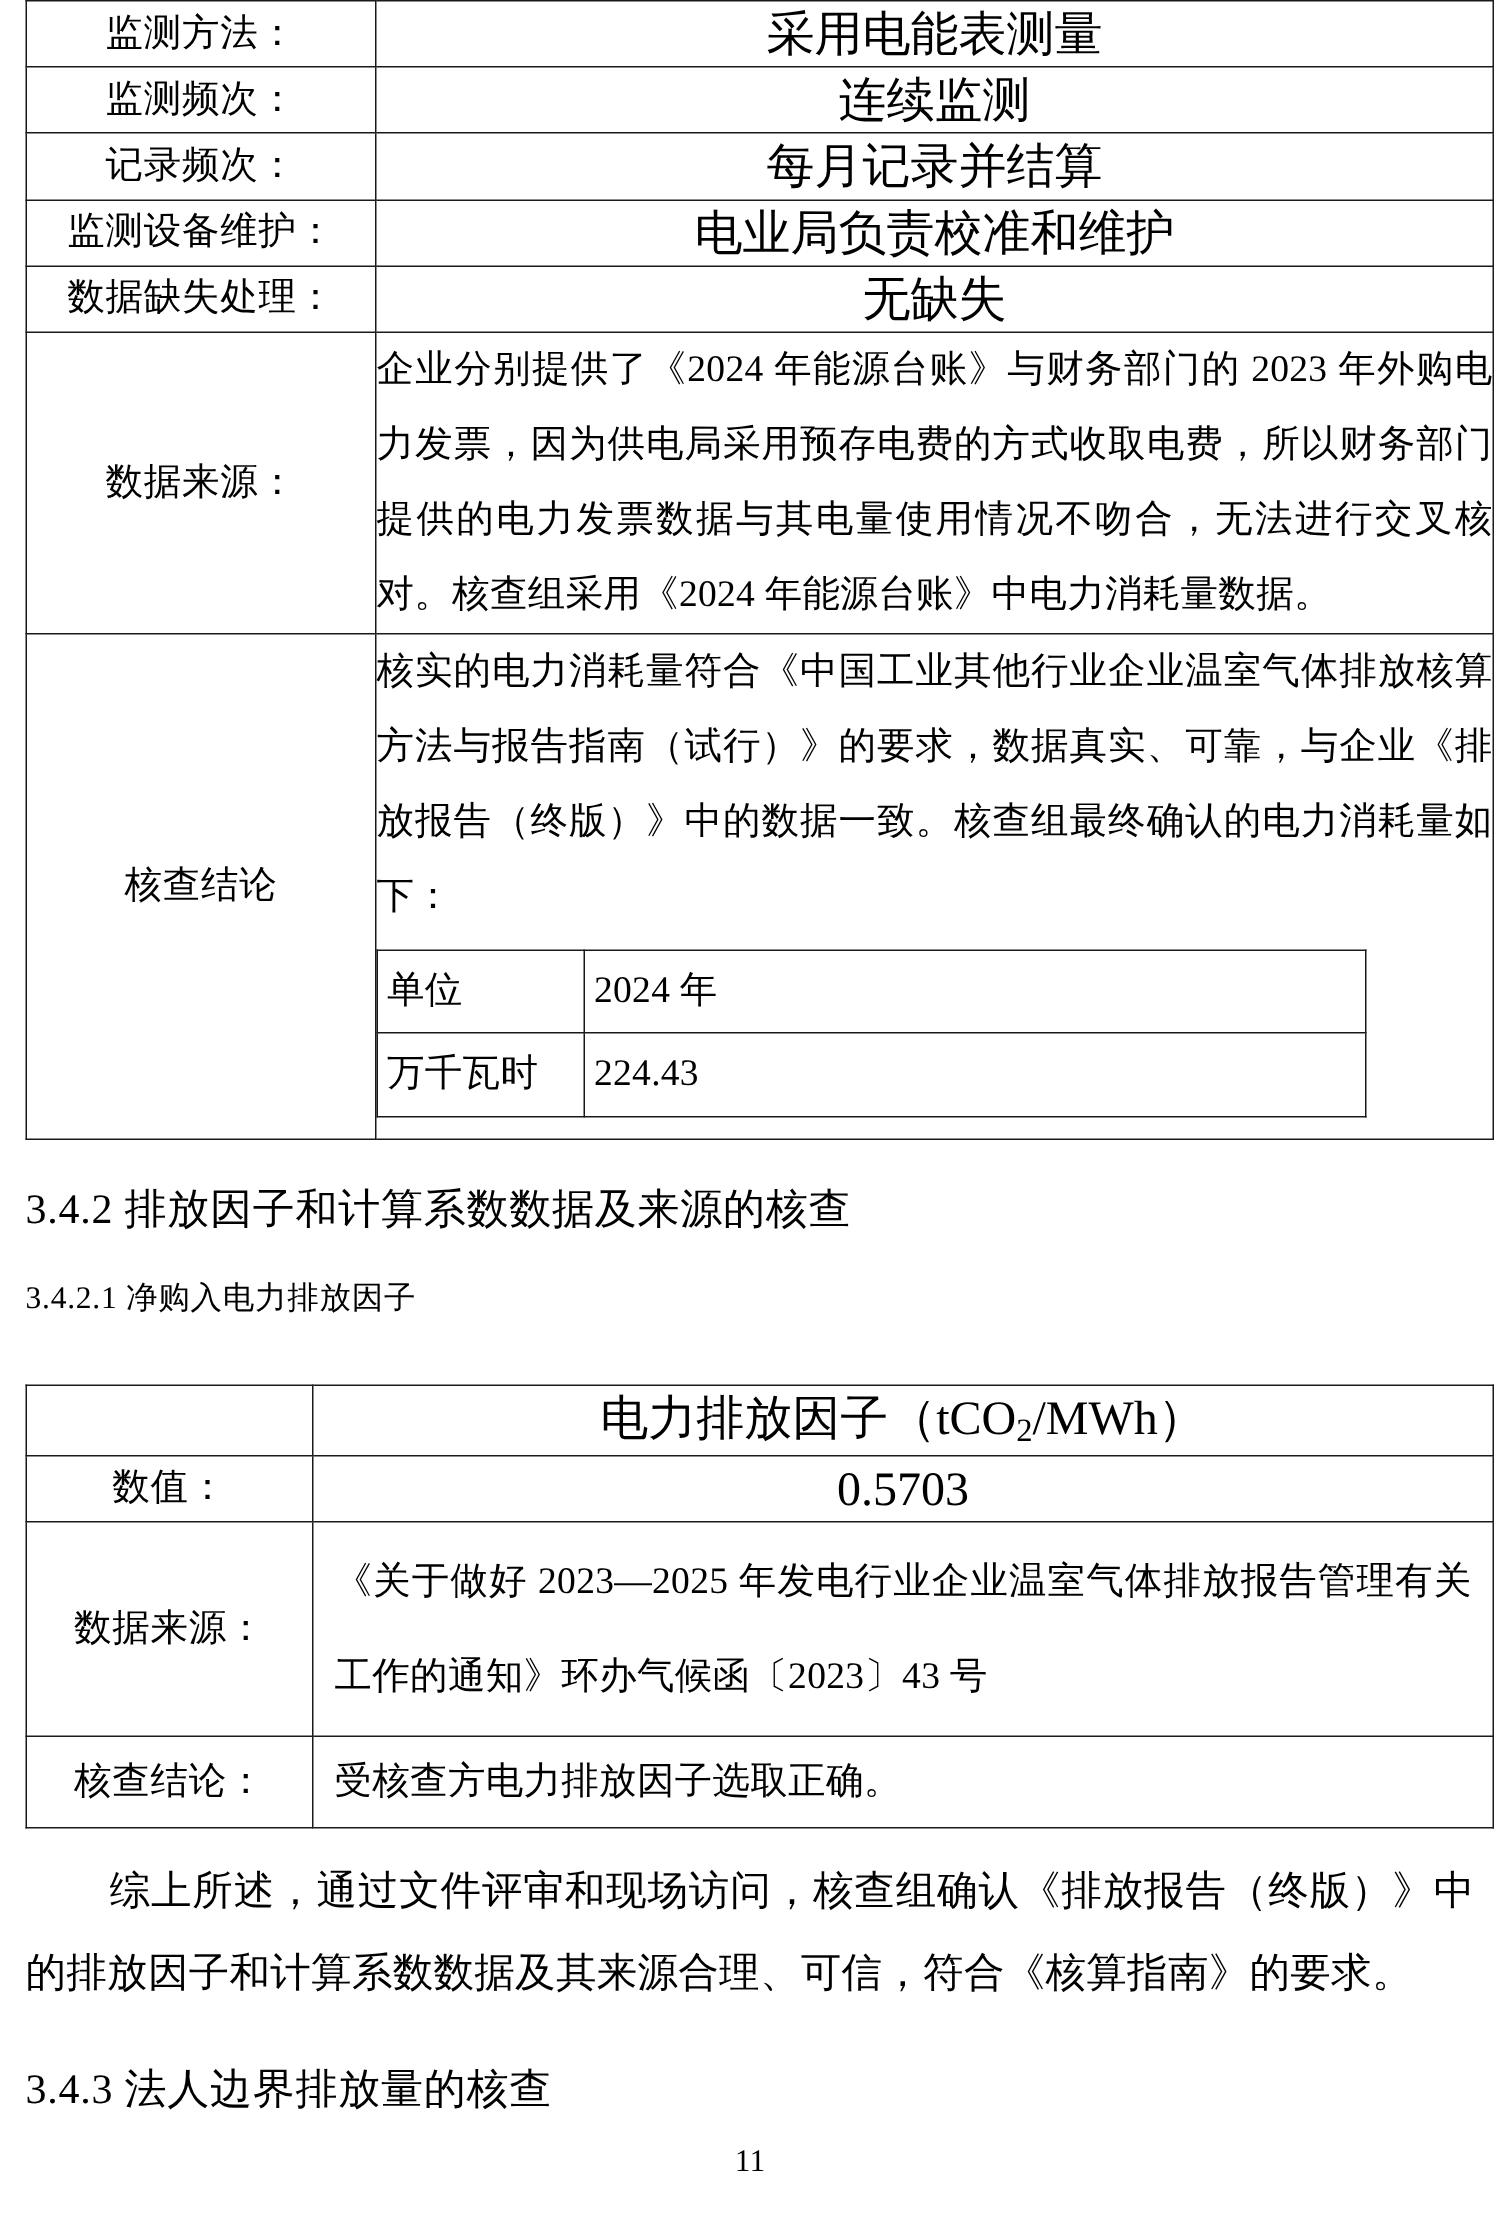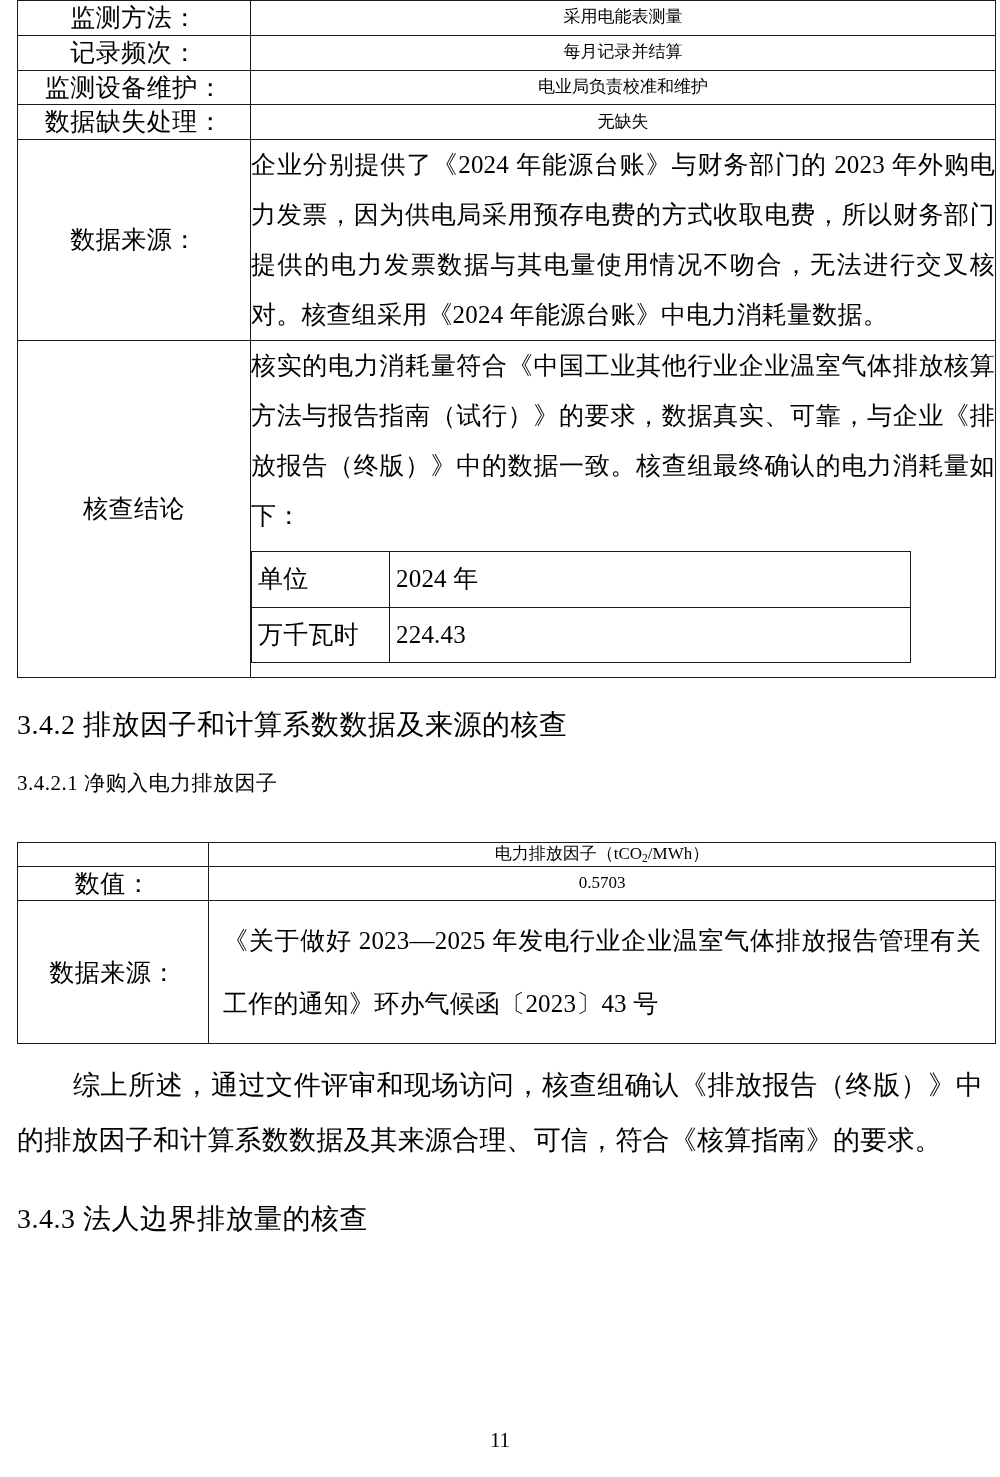--- a/index.html
+++ b/index.html
@@ -41,21 +41,21 @@
 
   .c-label {
     text-align: center;
     font-size: 25px;
     line-height: 1.35;
     padding: 10px 6px;
     letter-spacing: 0.5px;
   }
   .c-value {
     text-align: center;
-    font-size: 17px;
+    font-size: 32px;
     line-height: 1.35;
     padding: 10px 10px;
   }
   .c-para {
     text-align: justify;
     text-align-last: left;
     font-size: 25px;
     line-height: 50px;
     padding: 12px 14px 12px 14px;
     letter-spacing: 0.2px;
@@ -129,20 +129,24 @@
 
   <table class="doc-table">
     <colgroup>
       <col style="width:233px">
       <col style="width:745px">
     </colgroup>
     <tbody>
       <tr>
         <td class="c-label">监测方法：</td>
         <td class="c-value">采用电能表测量</td>
+      </tr>
+      <tr>
+        <td class="c-label">监测频次：</td>
+        <td class="c-value">连续监测</td>
       </tr>
       <tr>
         <td class="c-label">记录频次：</td>
         <td class="c-value">每月记录并结算</td>
       </tr>
       <tr>
         <td class="c-label">监测设备维护：</td>
         <td class="c-value">电业局负责校准和维护</td>
       </tr>
       <tr>
@@ -198,20 +202,26 @@
       <tr>
         <td class="c-label">数值：</td>
         <td class="c-value">0.5703</td>
       </tr>
       <tr>
         <td class="c-label">数据来源：</td>
         <td class="c-para" style="line-height:63px; padding:8px 14px;">
           <p>《关于做好 2023—2025 年发电行业企业温室气体排放报告管理有关工作的通知》环办气候函〔2023〕43 号</p>
         </td>
       </tr>
+      <tr>
+        <td class="c-label">核查结论：</td>
+        <td class="c-para" style="line-height:40px; padding:10px 14px;">
+          <p>受核查方电力排放因子选取正确。</p>
+        </td>
+      </tr>
     </tbody>
   </table>
 
   <p class="body-para">综上所述，通过文件评审和现场访问，核查组确认《排放报告（终版）》中的排放因子和计算系数数据及其来源合理、可信，符合《核算指南》的要求。</p>
 
   <h2 class="sec-heading" style="margin-top:30px;">3.4.3 法人边界排放量的核查</h2>
 
   <div class="page-number">11</div>
 
 </div>

